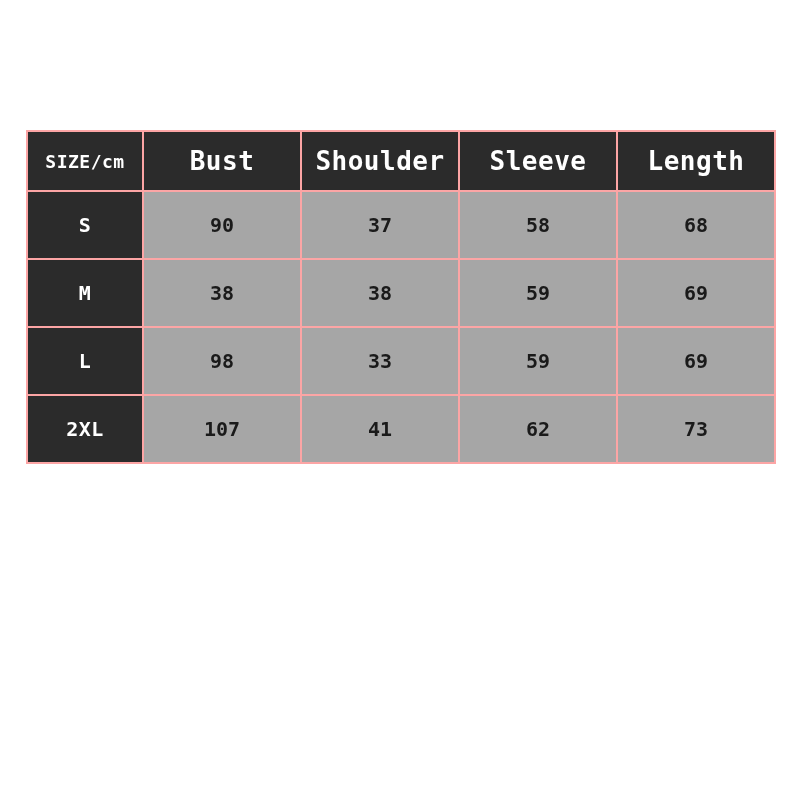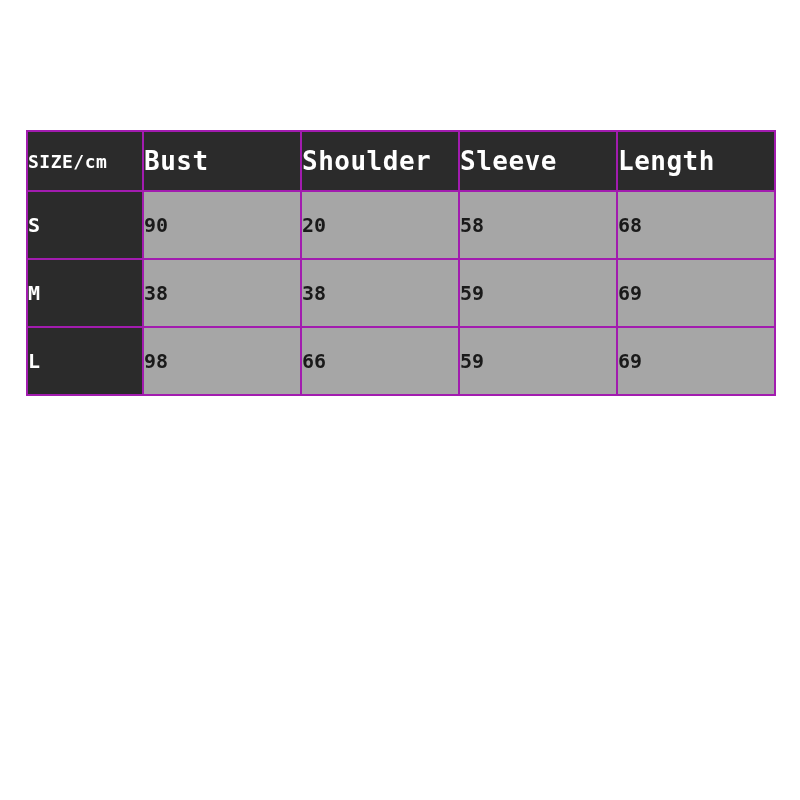--- a/index.html
+++ b/index.html
@@ -25,22 +25,22 @@
     top: 130px;
     width: 748px;
     border-collapse: collapse;
     table-layout: fixed;
   }
   #size-table col.c-size { width: 116px; }
   #size-table col.c-data { width: 158px; }
 
   #size-table th,
   #size-table td {
-    border: 2px solid #a21caf;
-    text-align: left;
+    border: 2px solid #fca5a5;
+    text-align: center;
     vertical-align: middle;
     padding: 0;
   }
 
   
   #size-table thead th {
     height: 58px;
     background: #2b2b2b;
     color: #ffffff;
     font-family: "DejaVu Sans Mono", monospace;
@@ -91,34 +91,41 @@
         <th>Bust</th>
         <th>Shoulder</th>
         <th>Sleeve</th>
         <th>Length</th>
       </tr>
     </thead>
     <tbody>
       <tr>
         <th class="size-cell">S</th>
         <td class="value-cell">90</td>
-        <td class="value-cell">20</td>
+        <td class="value-cell">37</td>
         <td class="value-cell">58</td>
         <td class="value-cell">68</td>
       </tr>
       <tr>
         <th class="size-cell">M</th>
         <td class="value-cell">38</td>
         <td class="value-cell">38</td>
         <td class="value-cell">59</td>
         <td class="value-cell">69</td>
       </tr>
       <tr>
         <th class="size-cell">L</th>
         <td class="value-cell">98</td>
-        <td class="value-cell">66</td>
+        <td class="value-cell">33</td>
         <td class="value-cell">59</td>
         <td class="value-cell">69</td>
+      </tr>
+      <tr>
+        <th class="size-cell">2XL</th>
+        <td class="value-cell">107</td>
+        <td class="value-cell">41</td>
+        <td class="value-cell">62</td>
+        <td class="value-cell">73</td>
       </tr>
     </tbody>
   </table>
 
 </div>
 
 </body></html>

